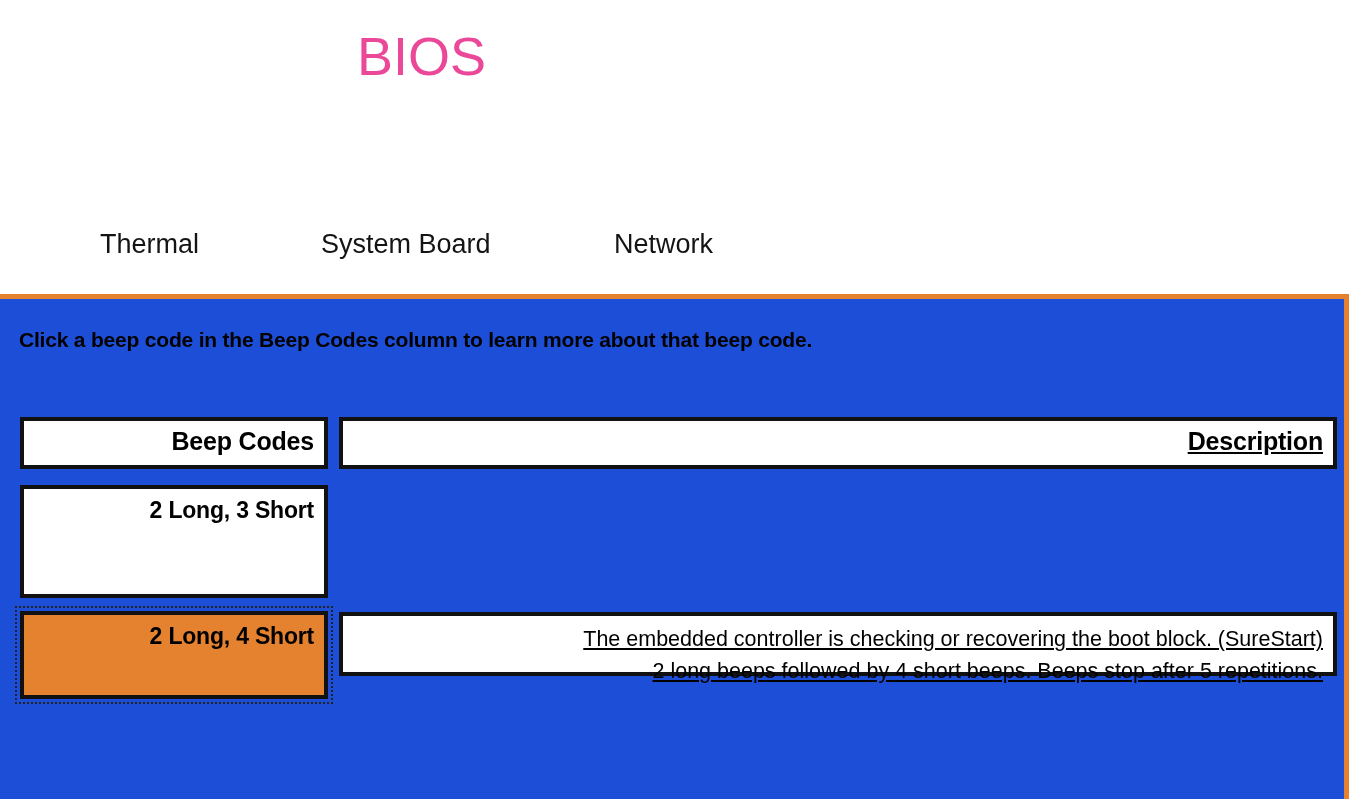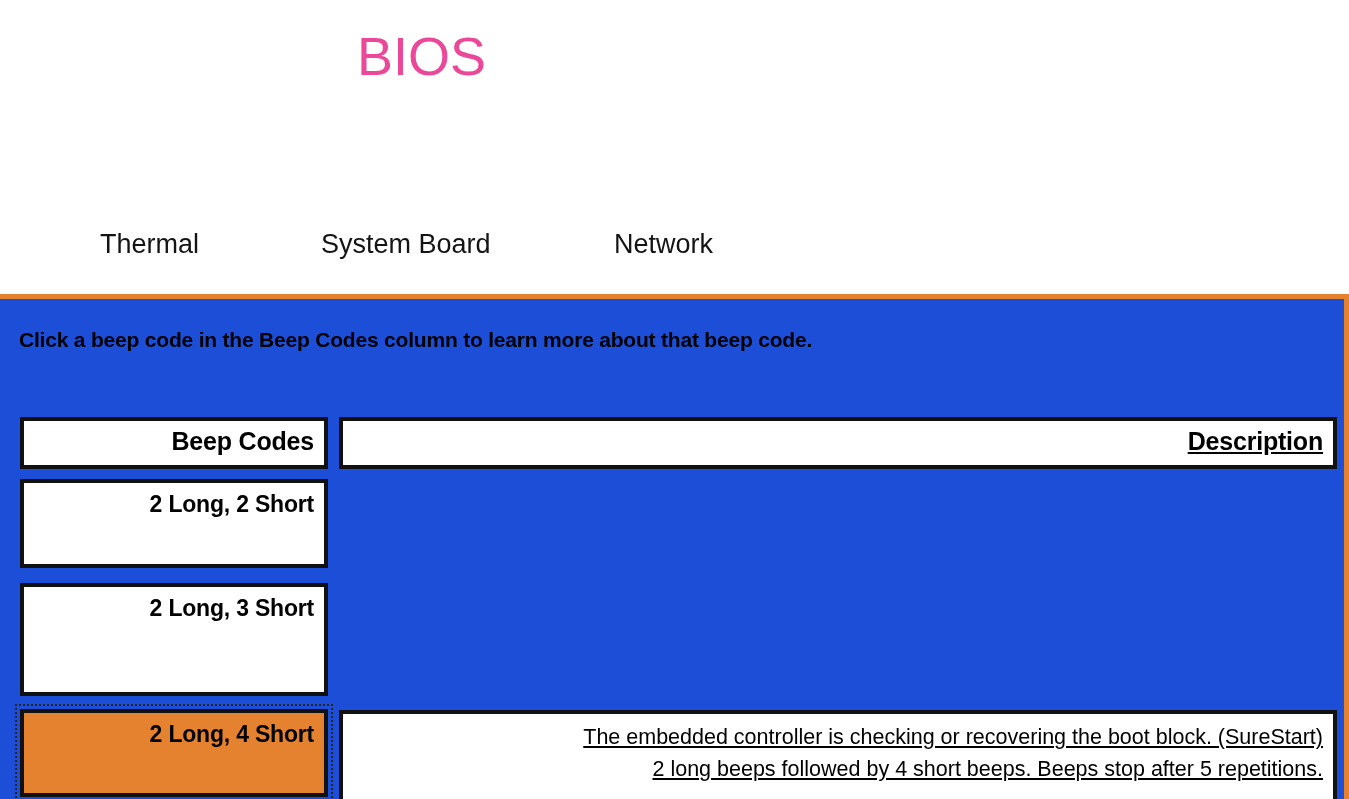--- a/index.html
+++ b/index.html
@@ -163,21 +163,21 @@
   
   .row-hdr   { height: 56px; }
   .row-0     { height: 98px; }
   .row-1     { height: 120px; }
   .row-2     { height: 94px; }
 
   .row-hdr .cell { top: 0px;  height: 52px; }
   .row-0   .cell-code { top: 0px; height: 89px; }
   .row-1   .cell-code { top: 0px; height: 113px; }
   .row-2   .cell-code { top: 0px; height: 88px; }
-  .row-2   .cell-desc { top: 1px; height: 97px; }
+  .row-2   .cell-desc { top: 1px; height: 64px; }
 
   .spacer-6 { height: 6px; }
 </style>
 </head>
 <body>
 
 <div class="page">
 
   <div class="page-title">BIOS</div>
 
@@ -196,25 +196,20 @@
       <div class="trow row-hdr hdr">
         <div class="cell cell-code">
           <span class="cell-text">Beep Codes</span>
         </div>
         <div class="cell cell-desc">
           <span class="cell-text">Description</span>
         </div>
       </div>
       <div class="spacer-6"></div>
 
-      <div class="trow row-0">
-        <div class="cell cell-code">
-          <span class="cell-text code-text">2 Long, 2 Short</span>
-        </div>
-      </div>
       <div class="spacer-6"></div>
 
       <div class="trow row-1">
         <div class="cell cell-code">
           <span class="cell-text code-text">2 Long, 3 Short</span>
         </div>
       </div>
       <div class="spacer-6"></div>
 
       <div class="trow row-2">

